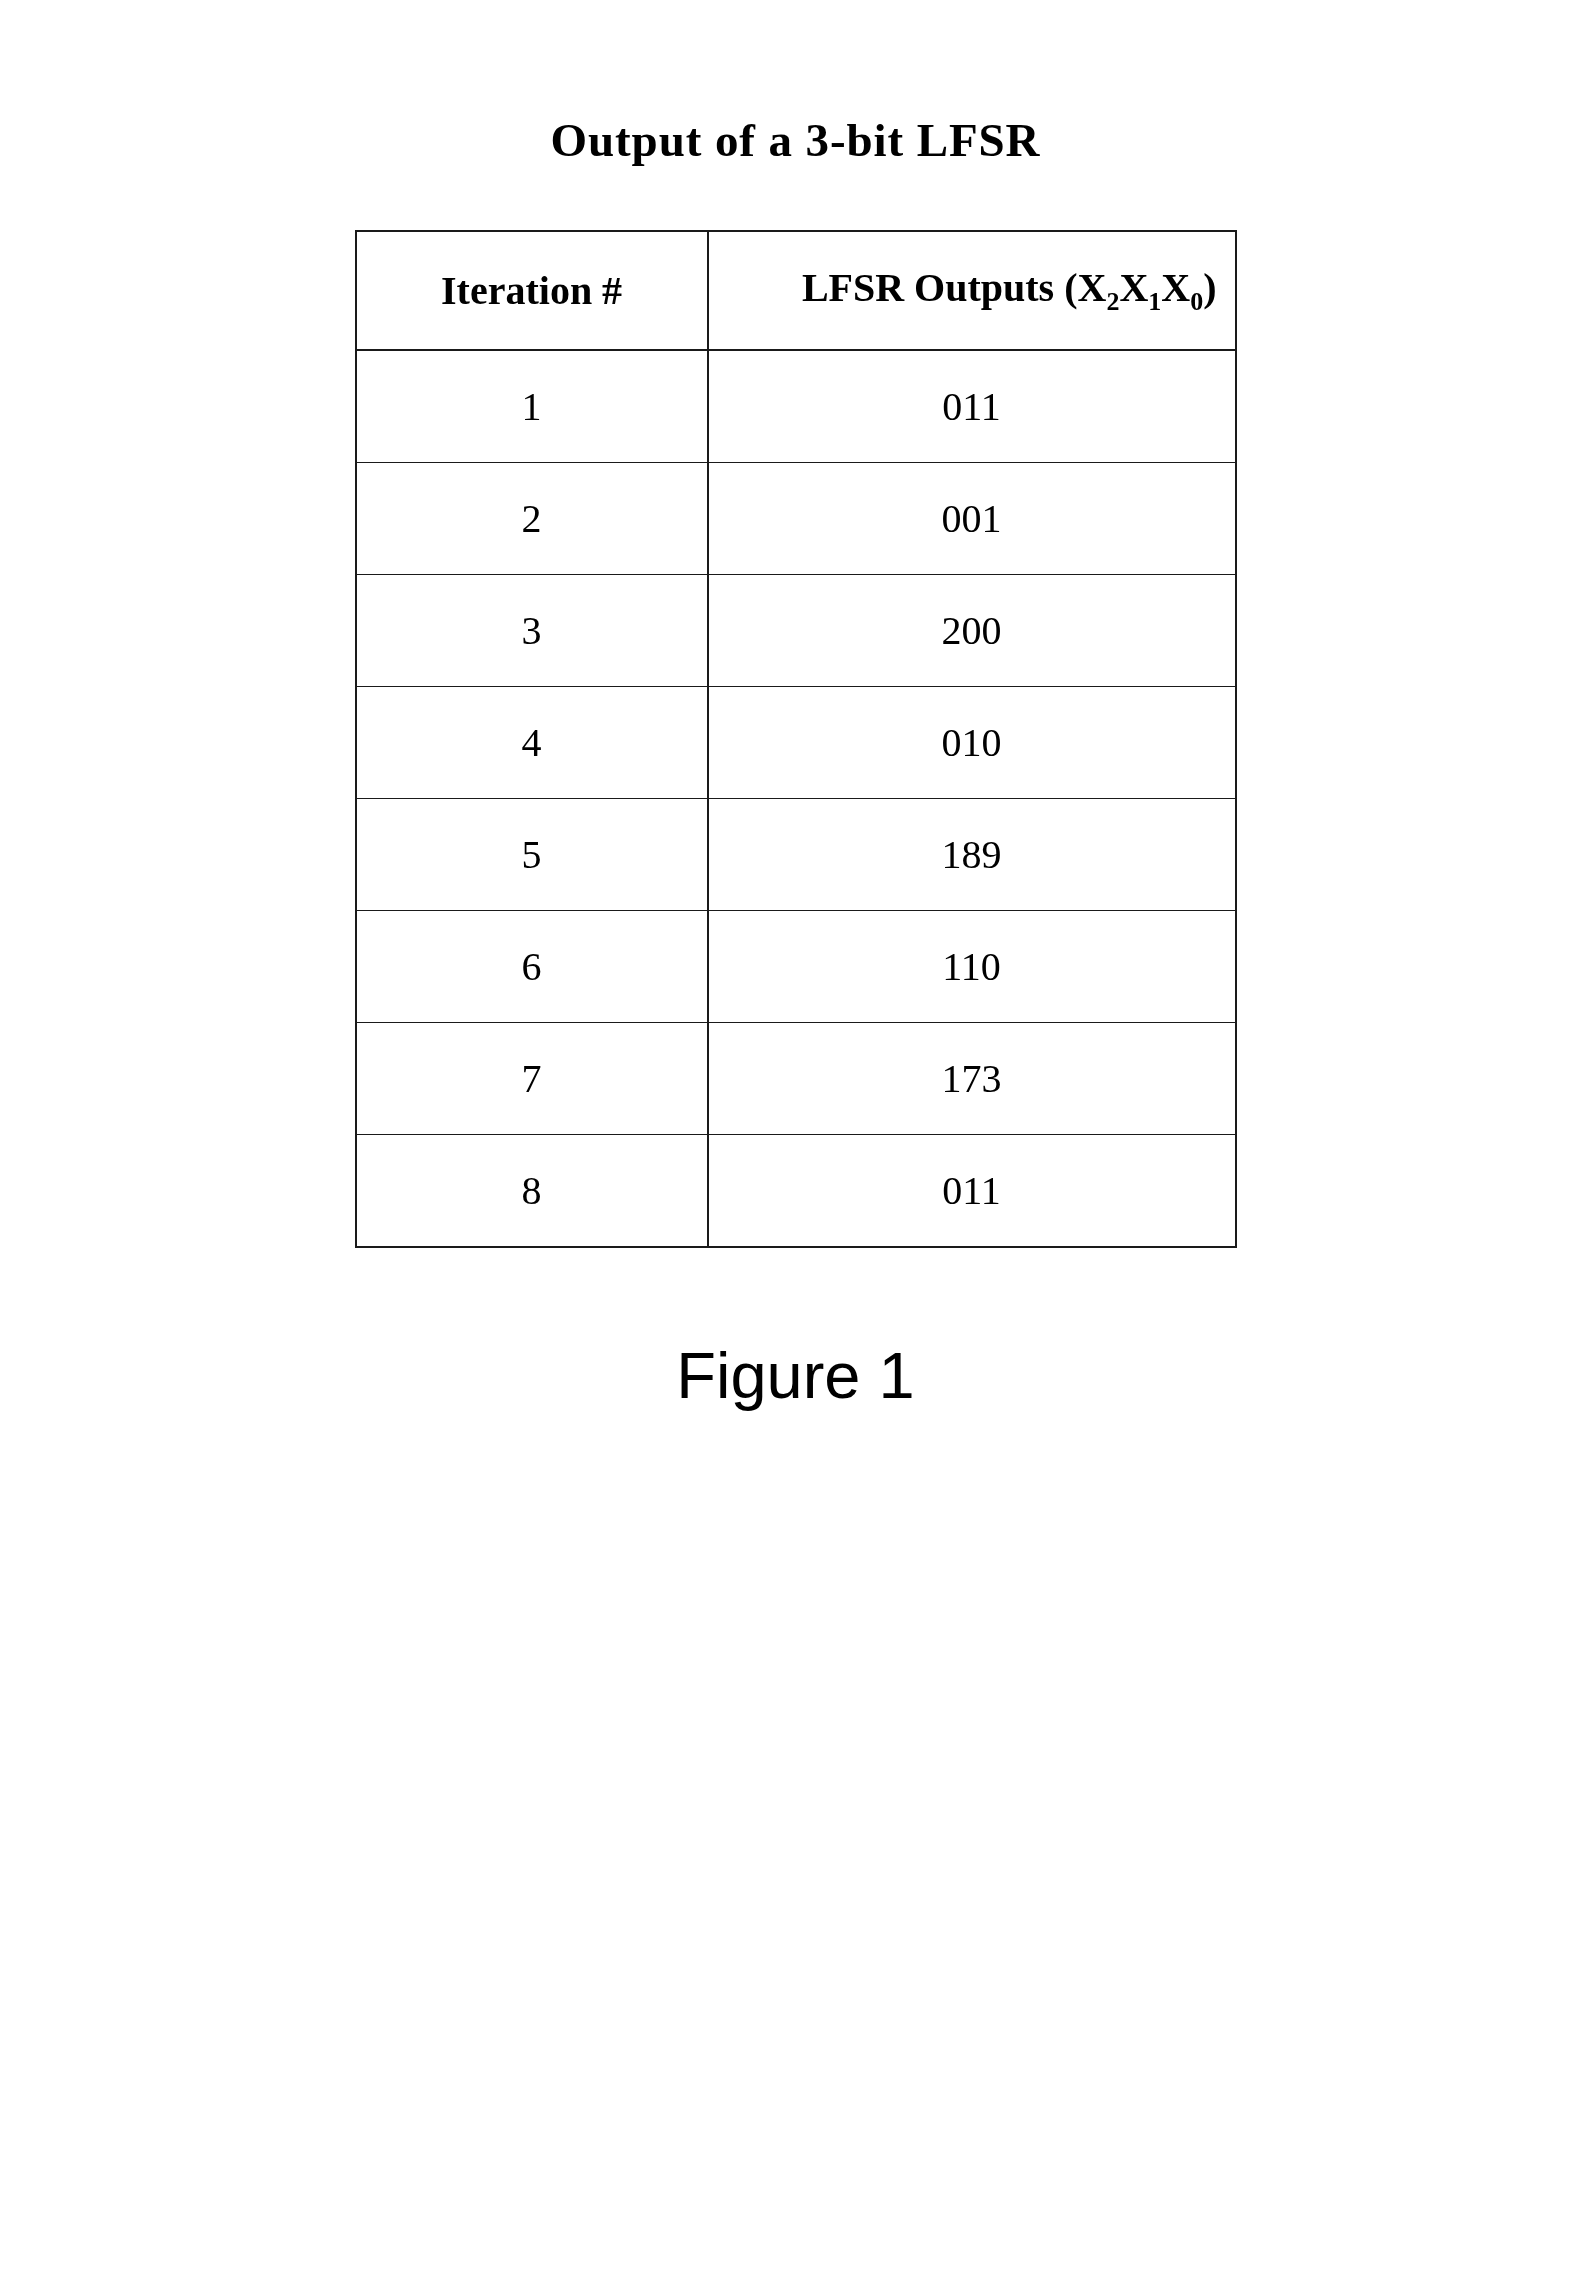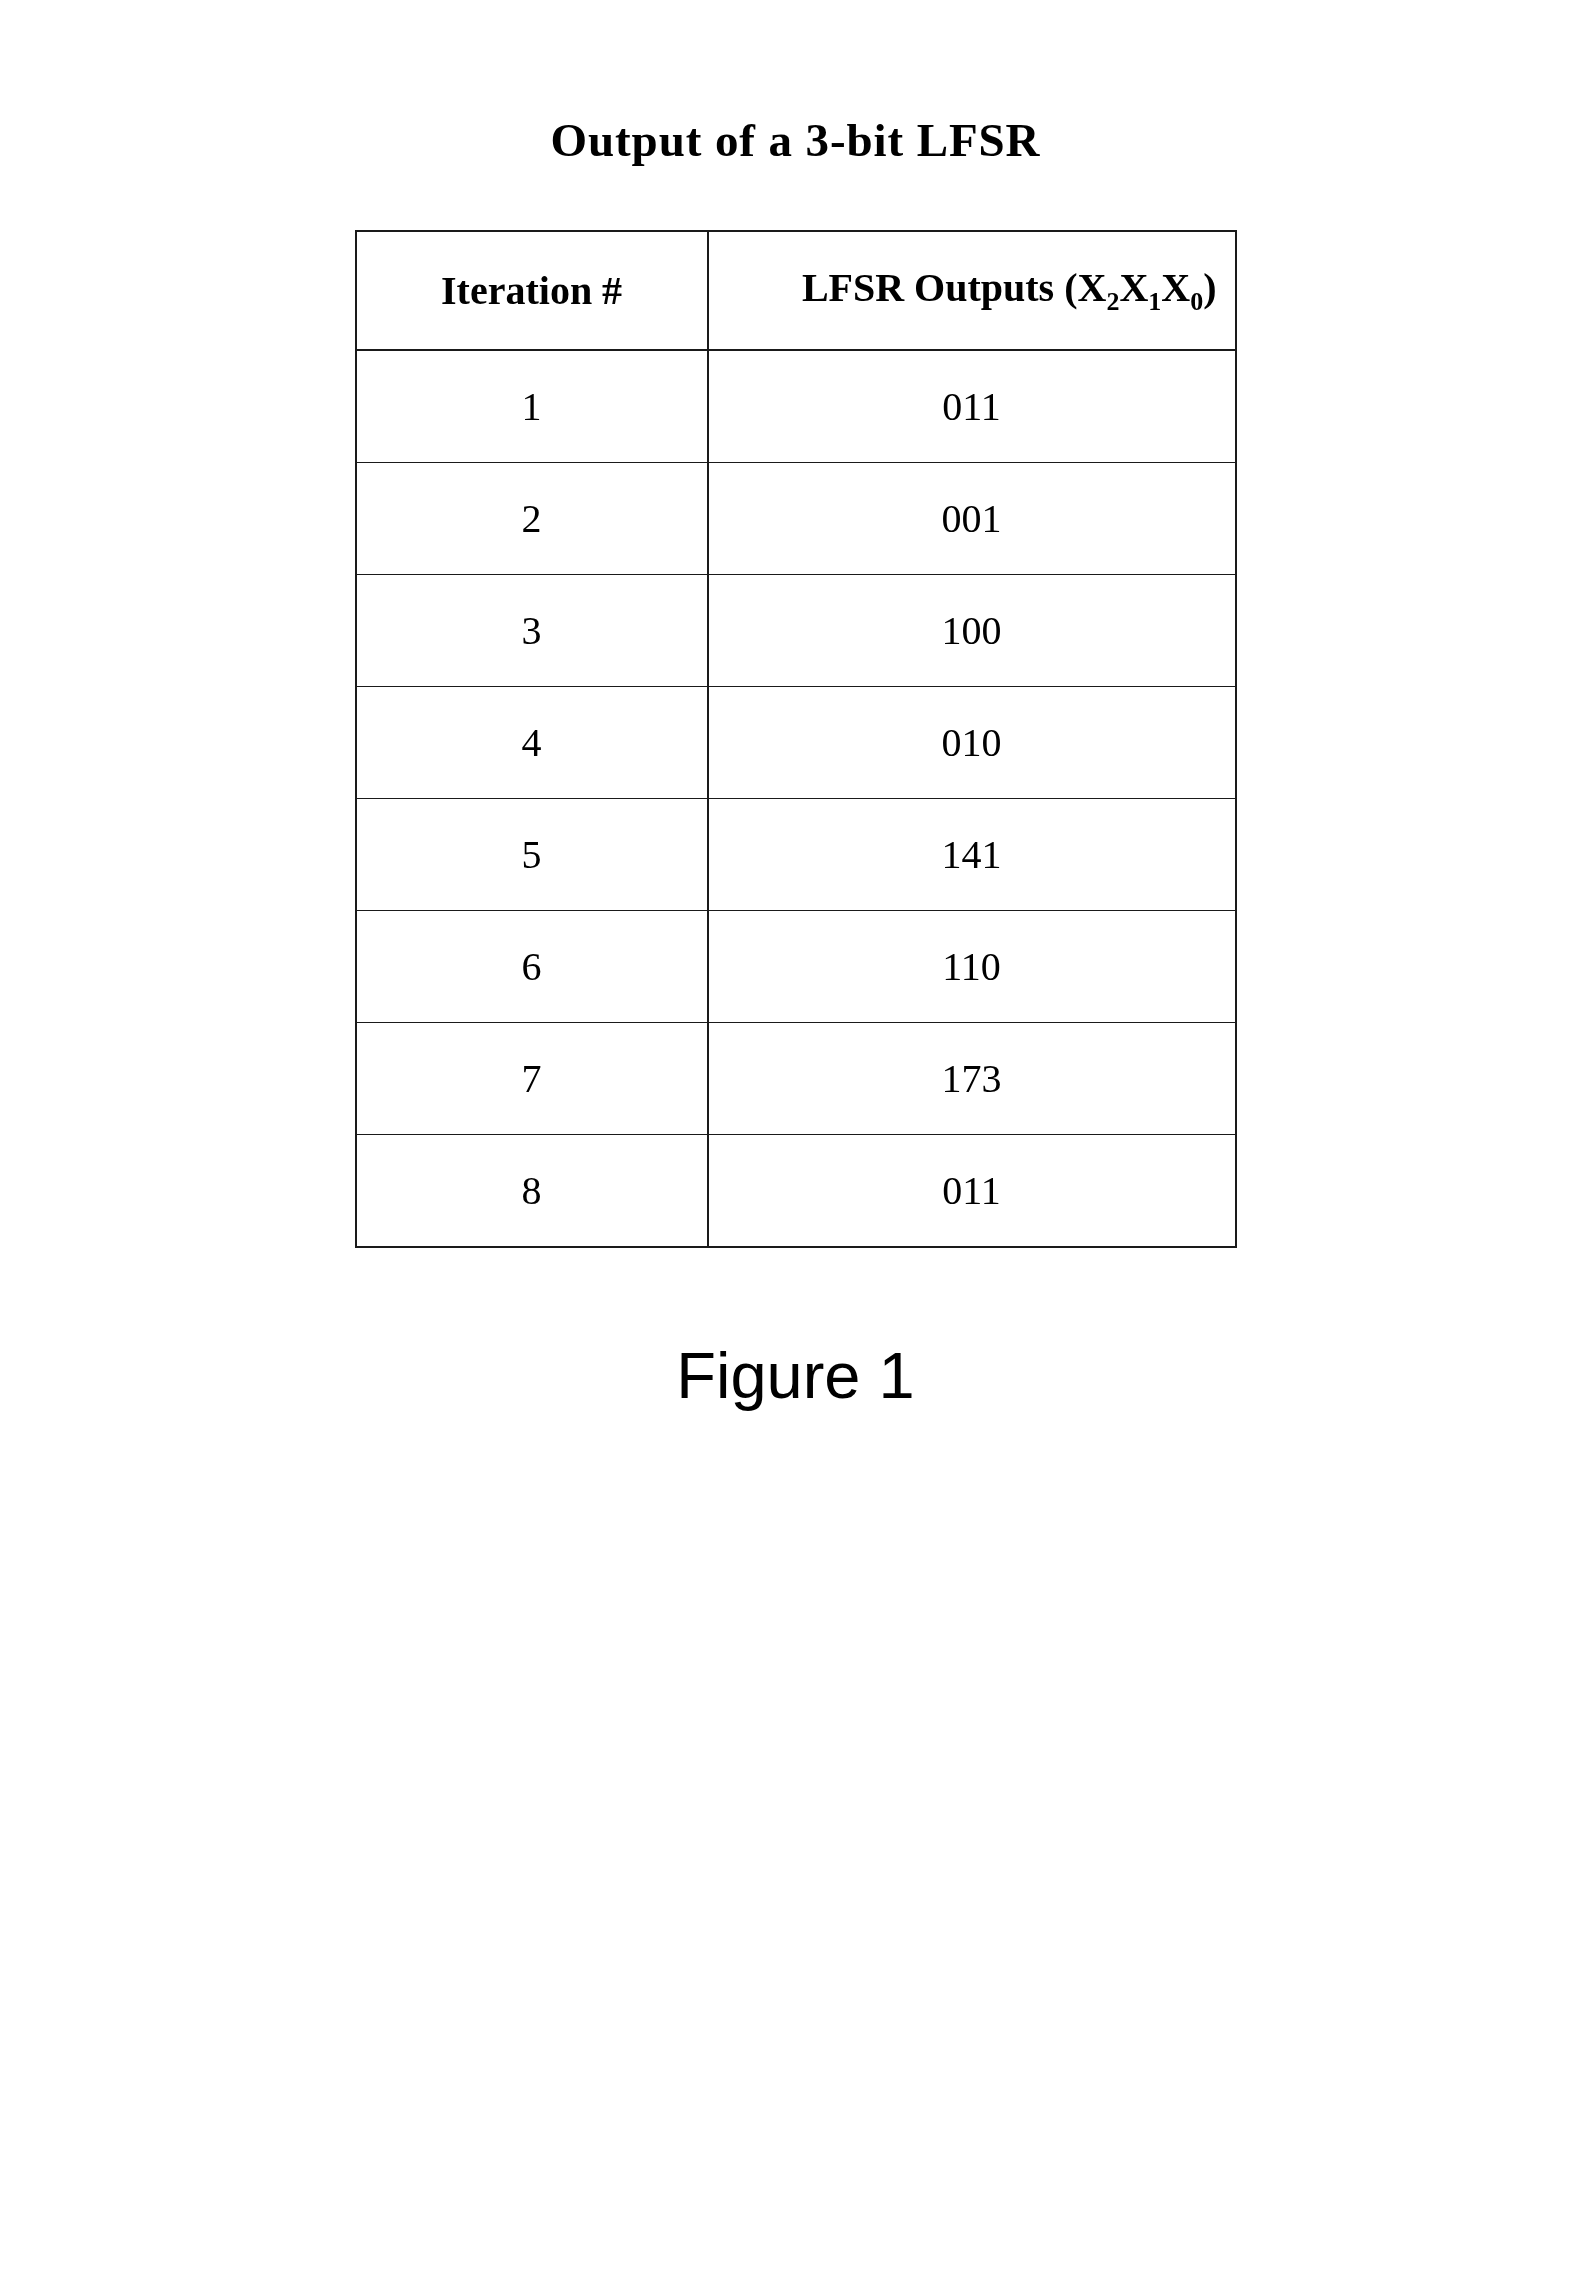--- a/index.html
+++ b/index.html
@@ -99,29 +99,29 @@
     <tr>
           <td>1</td>
           <td>011</td>
         </tr>
         <tr>
           <td>2</td>
           <td>001</td>
         </tr>
         <tr>
           <td>3</td>
-          <td>100</td>
+          <td>200</td>
         </tr>
         <tr>
           <td>4</td>
           <td>010</td>
         </tr>
         <tr>
           <td>5</td>
-          <td>141</td>
+          <td>189</td>
         </tr>
         <tr>
           <td>6</td>
           <td>110</td>
         </tr>
         <tr>
           <td>7</td>
           <td>173</td>
         </tr>
         <tr>

